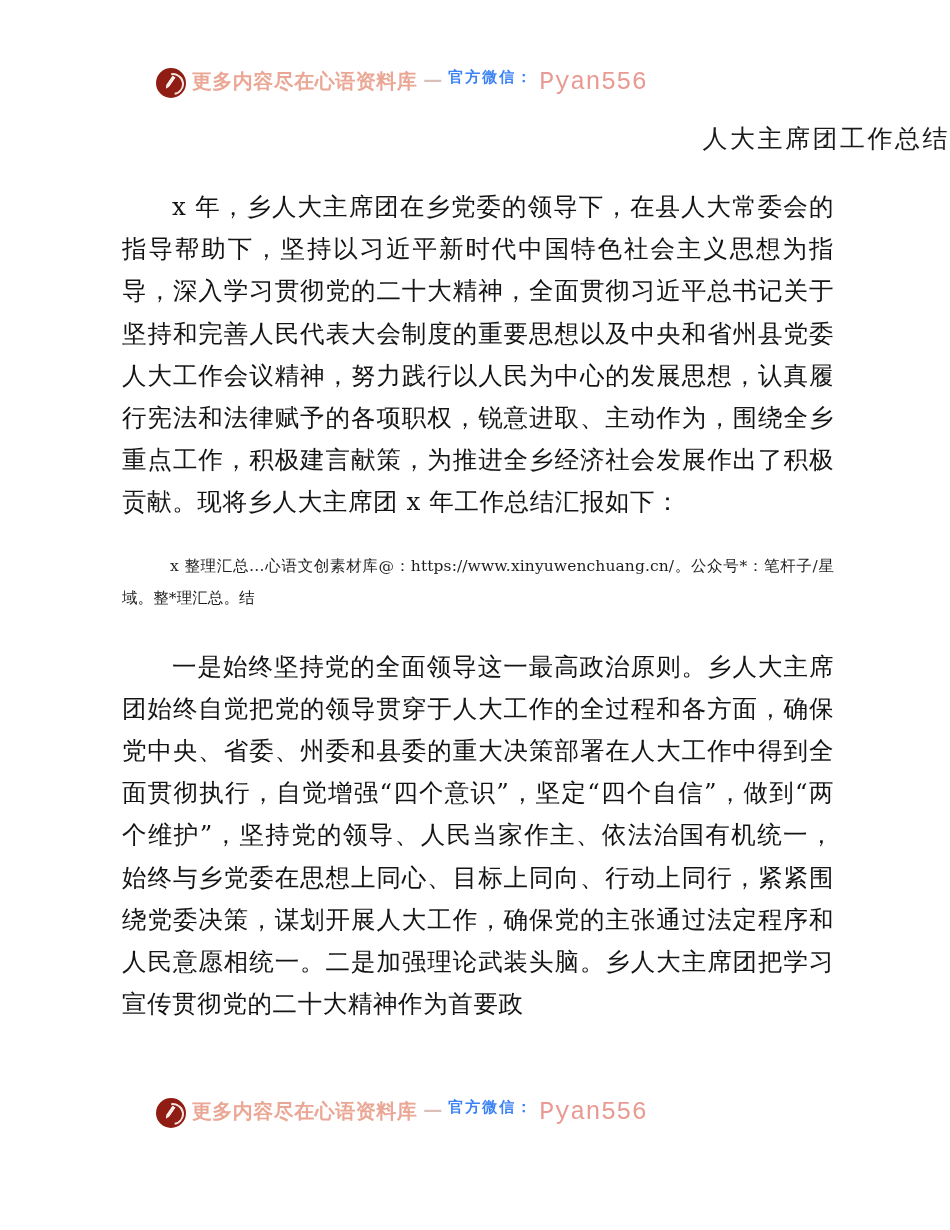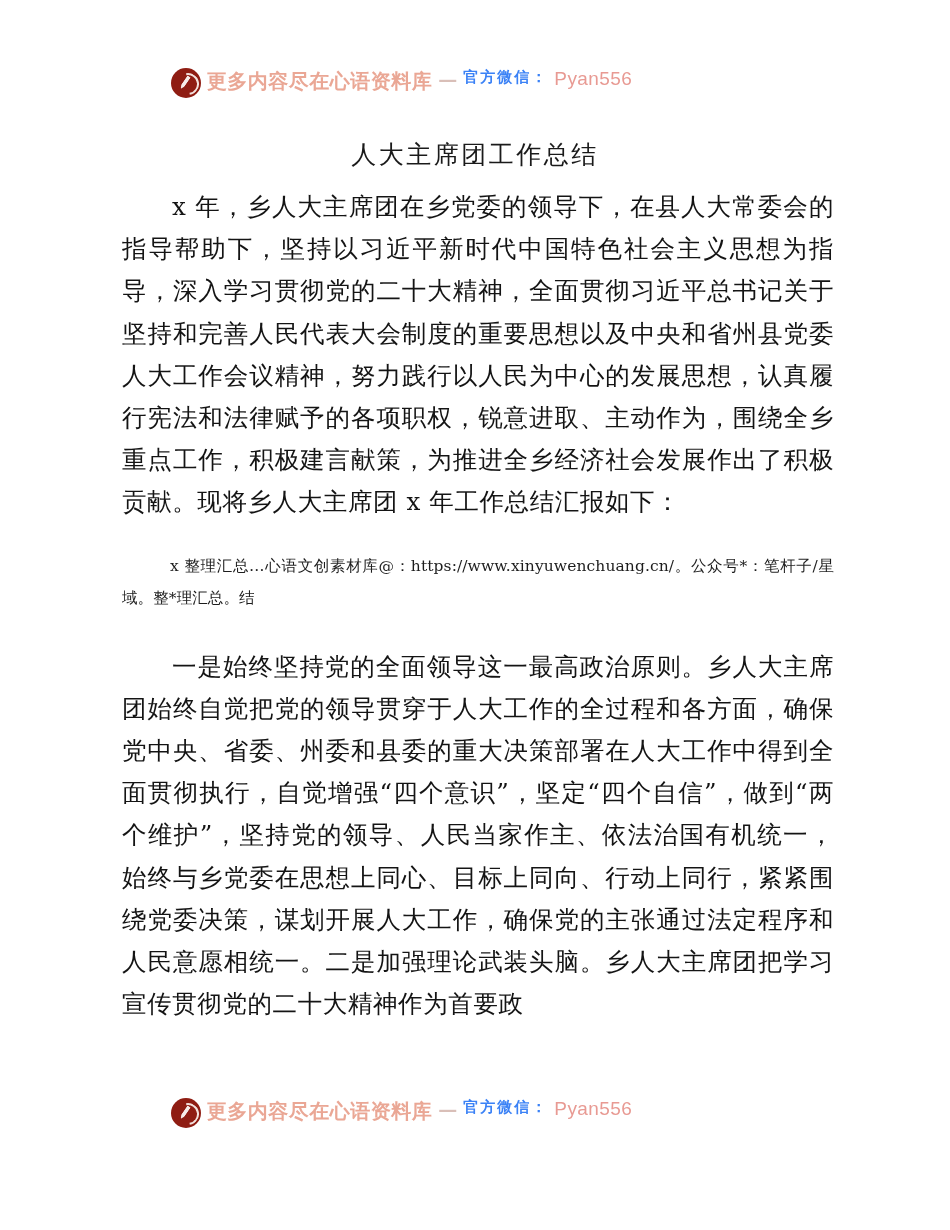--- a/index.html
+++ b/index.html
@@ -88,34 +88,34 @@
     letter-spacing: 0;
   }
   .wm-sub {
     font-family: Liberation Serif, serif;
     font-weight: 700;
     font-size: 15px;
     letter-spacing: 2px;
     color: #3b82f6;
   }
   .wm-id {
-    font-family: Liberation Sans, sans-serif;
+    font-family: Liberation Mono, monospace;
     font-weight: 400;
-    font-size: 19px;
+    font-size: 25px;
     letter-spacing: 0.4px;
     color: #e89a93;
   }
 
   
   .doc-title {
     position: absolute;
     left: 0;
-    top: 138px;
+    top: 122px;
     width: 950px;
-    text-align: center;
+    text-align: right;
     font-family: "DejaVu Serif", "Liberation Serif", serif;
     font-size: 25px;
     letter-spacing: 2.5px;
     color: #1a1a1a;
   }
 
   
   .body-col {
     position: absolute;
     left: 122px;

